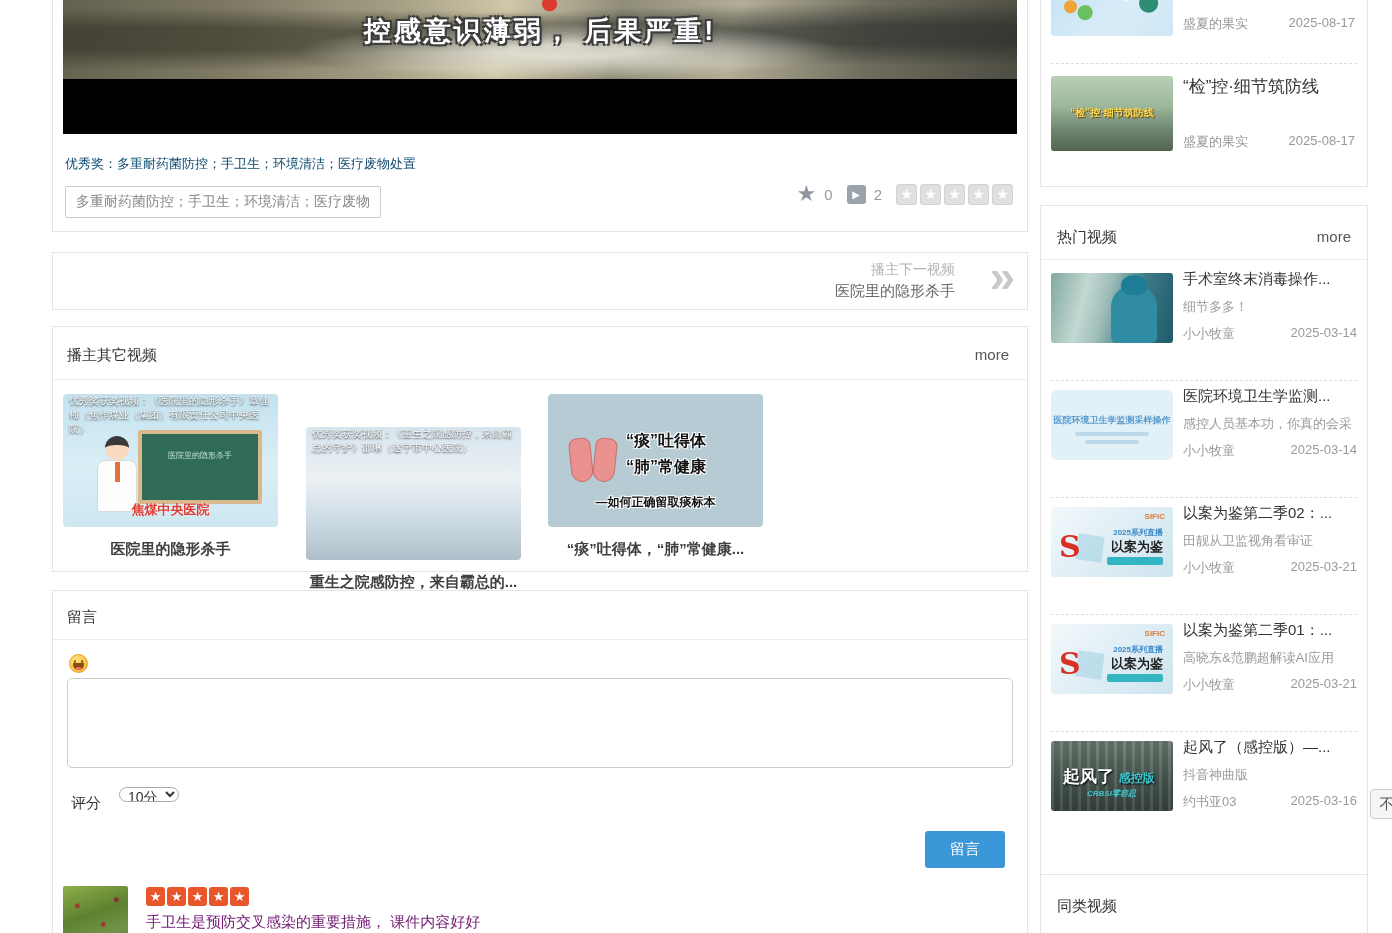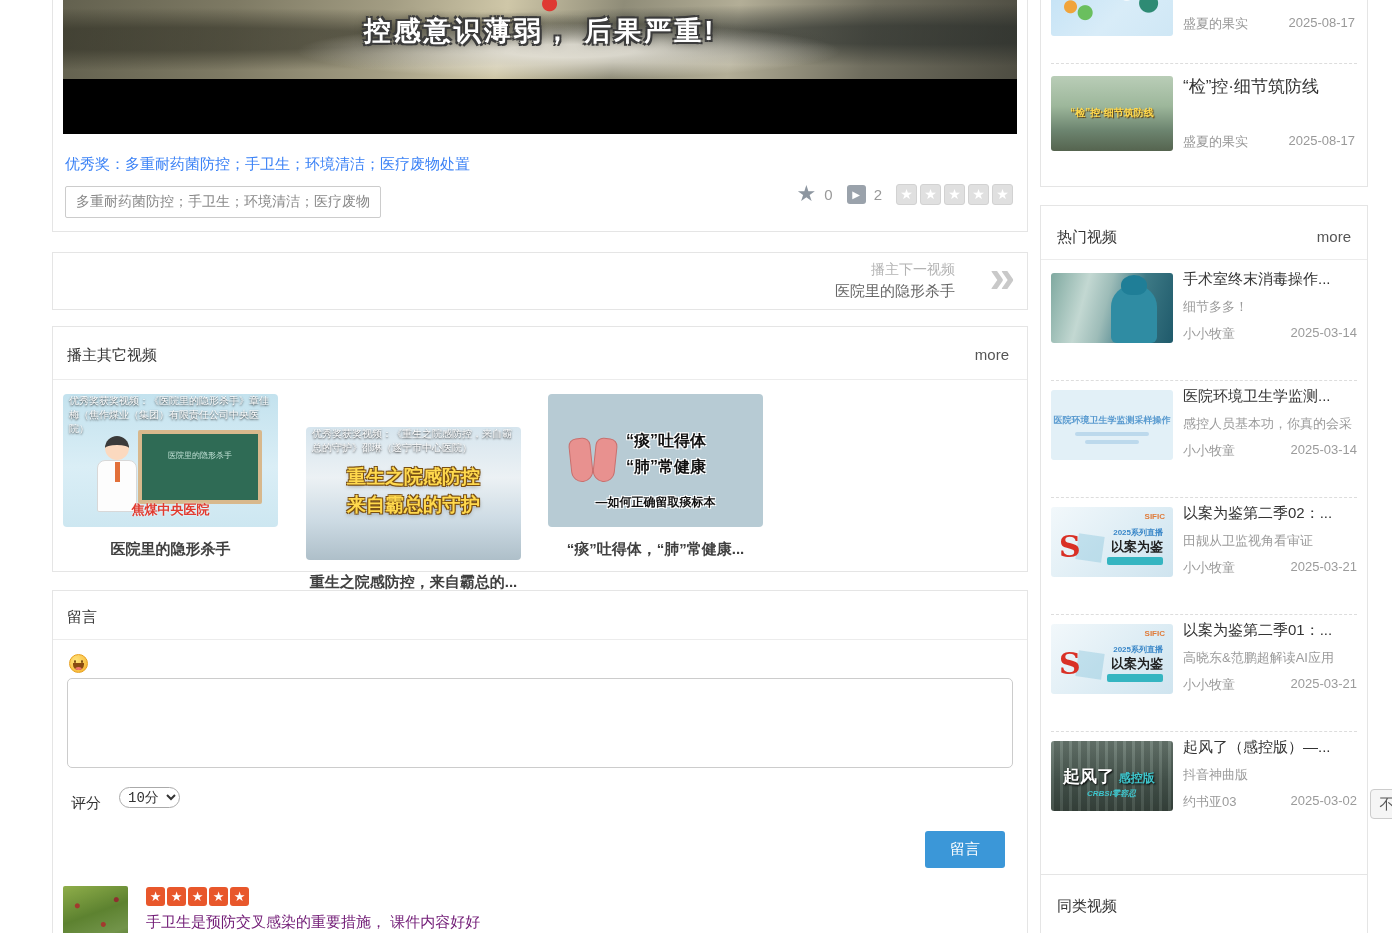--- a/index.html
+++ b/index.html
@@ -13,21 +13,21 @@
   #player{position:absolute;left:10px;top:2px;width:954px;height:135px;background:#000;overflow:hidden;}
   #scene{position:absolute;left:0;top:0;right:0;height:80px;
     background:
       radial-gradient(circle at 51% 6%, rgba(225,50,45,.95) 0 7px, rgba(225,50,45,0) 8px),
       radial-gradient(ellipse at 53% 65%, rgba(235,232,222,.85) 0 9%, rgba(235,232,222,0) 38%),
       radial-gradient(ellipse at 12% 50%, rgba(40,40,30,.55) 0 20%, rgba(40,40,30,0) 55%),
       radial-gradient(ellipse at 90% 45%, rgba(35,40,38,.6) 0 15%, rgba(35,40,38,0) 50%),
       linear-gradient(100deg,#63614f 0%,#7e7a64 18%,#a39d83 34%,#cfc7a8 46%,#8f8c78 58%,#b3ae97 70%,#6f6d5e 84%,#4e4d42 100%);}
   #scene .caption{position:absolute;top:14px;left:0;right:0;text-align:center;font-size:27px;font-weight:bold;color:#fff;letter-spacing:3px;
     text-shadow:2px 2px 0 #3c3c3c,-2px 2px 0 #3c3c3c,2px -2px 0 #3c3c3c,-2px -2px 0 #3c3c3c,0 0 8px rgba(0,0,0,.5);}
-  #award{position:absolute;left:12px;top:158px;font-size:15px;color:#3b82f6;}
+  #award{position:absolute;left:12px;top:158px;font-size:13px;color:#0c4a6e;}
   #tagchip{position:absolute;left:12px;top:189px;border:1px solid #ccc;border-radius:2px;padding:6px 10px;font-size:14px;color:#888;background:#fff;}
   #stats{position:absolute;right:14px;top:186px;display:flex;align-items:center;gap:14px;}
   .stat-group{display:flex;align-items:center;gap:8px;color:#999;font-size:15px;}
   .fav-star{color:#8d96a0;font-size:22px;line-height:1;}
   .fav-star::before{content:"★";}
   .play-ic{width:19px;height:19px;background:#9aa2ab;border-radius:3px;color:#fff;font-size:10px;display:flex;align-items:center;justify-content:center;}
   .play-ic::before{content:"▶";}
   .rate-tiles{display:flex;gap:3px;}
   .rate-tile{width:21px;height:21px;background:#e0e0e0;border:1px solid #d2d2d2;border-radius:3px;color:#fff;font-size:14px;display:flex;align-items:center;justify-content:center;box-sizing:border-box;}
   .rate-tile::before{content:"★";}
@@ -80,21 +80,21 @@
 
   #boxD{left:52px;top:590px;width:976px;height:360px;}
   #emoji{position:absolute;left:16px;top:63px;width:17px;height:17px;border-radius:50%;border:1px solid #e8a01c;
     background:radial-gradient(circle at 35% 30%, #ffe27a, #f6b02a);}
   #emoji .eye{position:absolute;top:5px;width:2px;height:3px;background:#7a4b12;border-radius:50%;}
   #emoji .eye.l{left:4px;} #emoji .eye.r{right:4px;}
   #emoji .mouth{position:absolute;left:3px;right:3px;bottom:2px;height:7px;background:#8a4a10;border-radius:0 0 8px 8px;overflow:hidden;}
   #emoji .mouth::after{content:"";position:absolute;left:2px;right:2px;bottom:-3px;height:6px;background:#f2766b;border-radius:50%;}
   #cmt-textarea{position:absolute;left:14px;top:87px;width:946px;height:90px;border:1px solid #ccc;border-radius:5px;resize:none;box-sizing:border-box;font-family:inherit;font-size:14px;padding:8px;outline:none;}
   #rating-label{position:absolute;left:18px;top:203px;font-size:15px;color:#333;}
-  #rating-select{position:absolute;left:66px;top:196px;height:21px;font-size:14px;color:#333;border:1px solid #aaa;border-radius:12px;background:#fff;padding:0 4px;font-family:Liberation Mono, monospace;}
+  #rating-select{position:absolute;left:66px;top:196px;height:15px;font-size:14px;color:#333;border:1px solid #aaa;border-radius:12px;background:#fff;padding:0 4px;font-family:Liberation Sans, sans-serif;}
   #submit-btn{position:absolute;right:22px;top:240px;width:80px;height:37px;background:#3b97d8;color:#fff;font-size:15px;border:none;border-radius:3px;cursor:pointer;font-family:inherit;}
   #comment{position:absolute;left:10px;top:293px;right:10px;height:70px;}
   #cmt-avatar{position:absolute;left:0;top:2px;width:65px;height:62px;border-radius:2px;
     background-image:
       radial-gradient(circle at 22% 32%, #a23a2e 0 2px, rgba(0,0,0,0) 3px),
       radial-gradient(circle at 62% 62%, #a23a2e 0 2px, rgba(0,0,0,0) 3px),
       radial-gradient(circle at 82% 22%, #8f2f2f 0 2px, rgba(0,0,0,0) 3px),
       radial-gradient(circle at 40% 80%, #8f2f2f 0 2px, rgba(0,0,0,0) 3px),
       linear-gradient(160deg,#8fae4a 0%,#5d8230 45%,#72944a 75%,#4d6f28 100%);}
   #cmt-stars{position:absolute;left:83px;top:3px;display:flex;gap:2px;}
@@ -125,21 +125,21 @@
   .hot-item{position:absolute;left:10px;width:308px;height:100px;}
   .hi-thumb{position:absolute;left:0;top:0;width:122px;height:70px;border-radius:3px;overflow:hidden;}
   .hi-title{position:absolute;left:132px;top:-3px;width:178px;font-size:15px;color:#333;white-space:nowrap;overflow:hidden;}
   .hi-sub{position:absolute;left:132px;top:25px;width:178px;font-size:13px;color:#9b9b9b;white-space:nowrap;overflow:hidden;}
   .hi-meta{position:absolute;left:132px;right:2px;top:52px;display:flex;justify-content:space-between;font-size:13px;color:#9b9b9b;}
   .hot-sep{position:absolute;left:10px;right:10px;border-top:1px dashed #ddd;}
   
   .thumb-or{background:linear-gradient(105deg,#7fa9a0 0%,#c3d8d2 28%,#9dbcb8 45%,#3e7a86 68%,#1f5a6b 100%);}
   .thumb-or .nurse{position:absolute;right:16px;top:12px;width:46px;height:58px;background:#2f8ca3;border-radius:22px 22px 6px 6px;}
   .thumb-or .nurse::before{content:"";position:absolute;left:10px;top:-10px;width:26px;height:20px;background:#1f7e97;border-radius:50% 50% 40% 40%;}
-  .thumb-slide{background:#e2f0f7;}
+  .thumb-slide{background:#e2f0f7;border-radius:6px;}
   .slide-title{position:absolute;top:24px;left:0;right:0;text-align:center;font-size:9px;font-weight:bold;color:#5a9bd0;}
   .slide-bar{position:absolute;left:24px;right:24px;height:4px;background:#bcd9ec;border-radius:2px;}
   .slide-bar.b1{top:42px;} .slide-bar.b2{top:50px;left:34px;right:34px;}
   .thumb-sific{background:linear-gradient(135deg,#f2f8fb 0%,#dcecf4 60%,#cfe4ef 100%);}
   .sific-sq{position:absolute;left:26px;top:28px;width:26px;height:26px;background:rgba(120,190,215,.35);transform:rotate(8deg);}
   .sific-s{position:absolute;left:8px;top:22px;font-size:30px;font-weight:bold;color:#d93025;font-family:"DejaVu Serif","Liberation Serif",serif;}
   .sific-logo{position:absolute;right:8px;top:5px;font-size:8px;font-weight:bold;color:#e07b39;}
   .sific-l1{position:absolute;right:10px;top:20px;font-size:8px;font-weight:bold;color:#3a87c8;}
   .sific-l2{position:absolute;right:10px;top:31px;font-size:13px;font-weight:bold;color:#222;}
   .sific-band{position:absolute;right:10px;top:50px;width:56px;height:8px;background:#35b5c1;border-radius:2px;}
@@ -208,24 +208,20 @@
         <div class="doc-body"></div>
         <div class="doc-tie"></div>
         <div class="art-red">焦煤中央医院</div>
       </div>
       <div class="card-caption">医院里的隐形杀手</div>
     </div>
 
     <div class="card" style="left:253px;">
       <div class="card-thumb thumb-corridor">
         <div class="card-overlay">优秀奖获奖视频：《重生之院感防控，来自霸总的守护》邵琳（遂宁市中心医院）</div>
-        <div class="art-yellow">
-          <div>重生之院感防控</div>
-          <div>来自霸总的守护</div>
-        </div>
       </div>
       <div class="card-caption">重生之院感防控，来自霸总的...</div>
     </div>
 
     <div class="card" style="left:495px;">
       <div class="card-thumb thumb-lungs">
         <div class="lung l"></div>
         <div class="lung r"></div>
         <div class="tan-text">
           <div>“痰”吐得体</div>
@@ -354,21 +350,21 @@
 
     <div class="hot-item" style="top:535px;">
       <div class="hi-thumb thumb-city">
         <div class="city-t1"><span>起风了</span> <span class="kb">感控版</span></div>
         <div class="city-t3">CRBSI零容忍</div>
       </div>
       <div class="hi-title">起风了（感控版）—...</div>
       <div class="hi-sub">抖音神曲版</div>
       <div class="hi-meta">
         <span>约书亚03</span>
-        <span>2025-03-02</span>
+        <span>2025-03-16</span>
       </div>
     </div>
   </div>
 
   <div id="boxS3" class="box">
     <div class="sec-head">同类视频</div>
   </div>
 
   <div id="float-btn">不</div>
 

